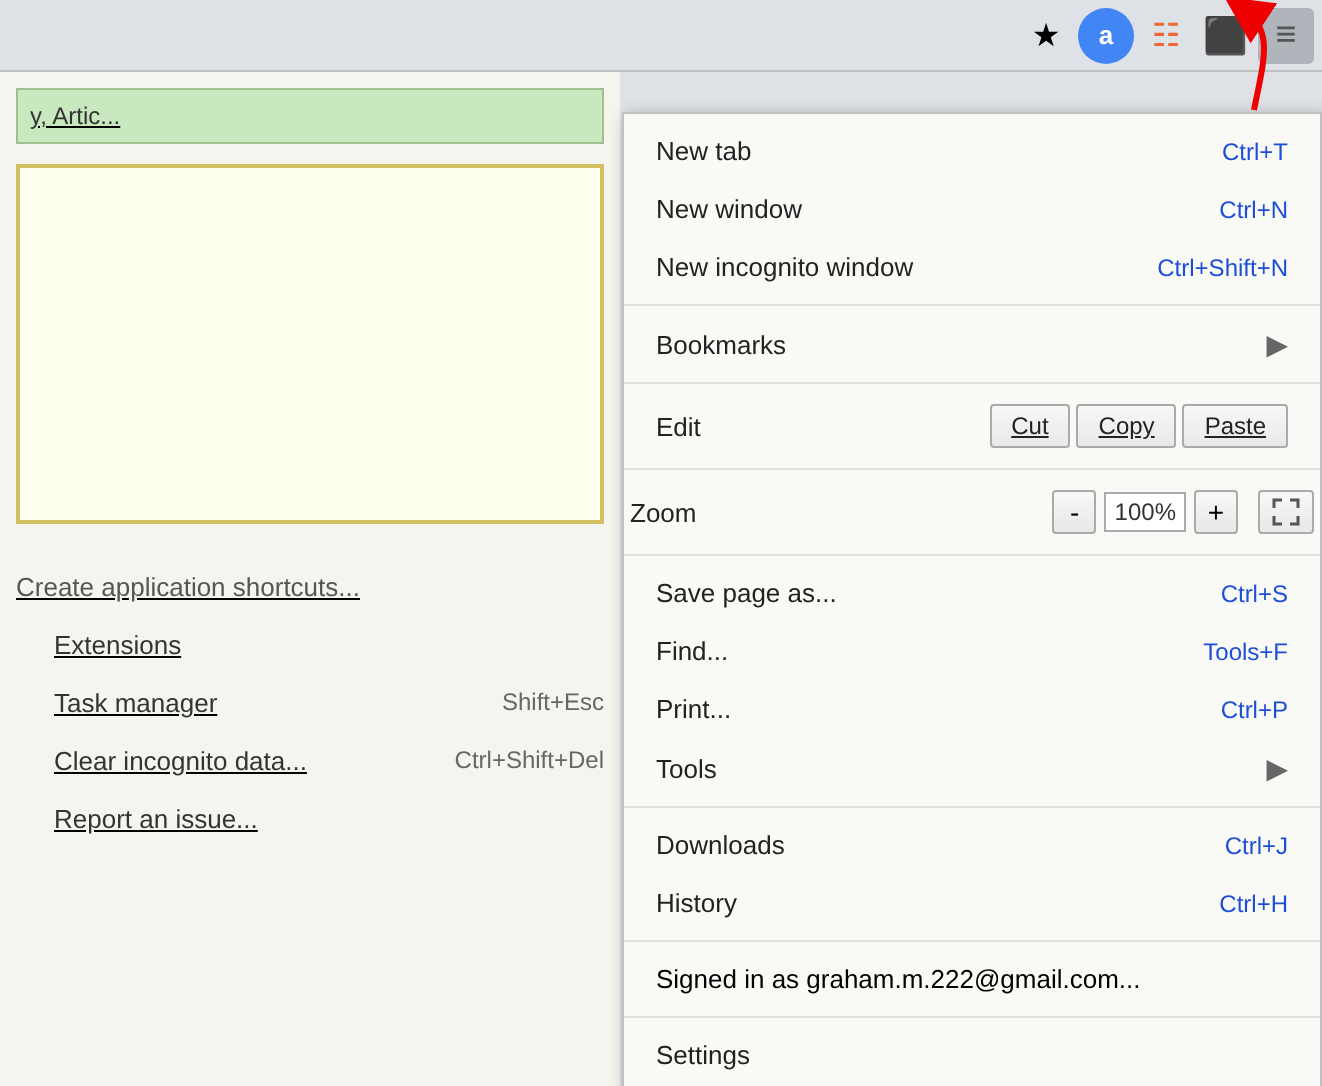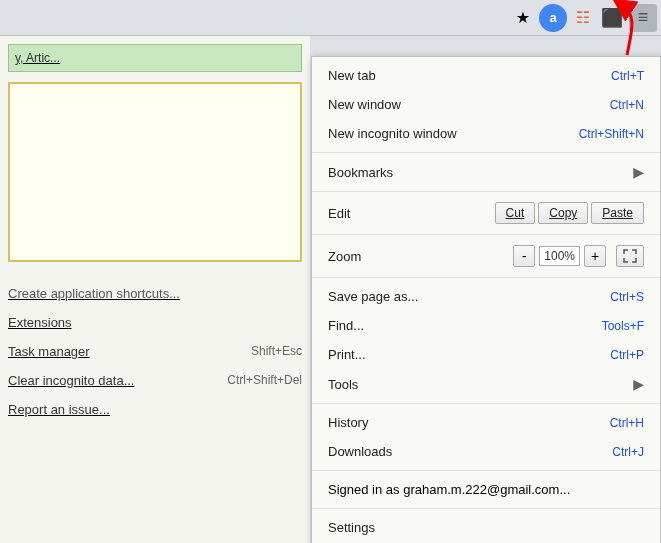--- a/index.html
+++ b/index.html
@@ -90,20 +90,21 @@
       font-size: 13px;
       cursor: pointer;
     }
 
     .menu-link {
       display: block;
       margin-top: 14px;
       color: #333;
       font-size: 13px;
       cursor: pointer;
+      margin-left: 19px;
     }
 
     .menu-link .shortcut {
       float: right;
       color: #666;
       font-size: 12px;
     }
 
     
     .dropdown-menu {
@@ -180,21 +181,21 @@
       font-size: 12px;
       color: #222;
       border-radius: 2px;
       text-decoration: underline;
     }
 
     
     .zoom-row {
       display: flex;
       align-items: center;
-      padding: 6px 16px;
+      padding: 6px 3px;
     }
 
     .zoom-label {
       flex: 1;
       font-size: 13px;
       color: #222;
     }
 
     .zoom-controls {
       display: flex;
@@ -359,26 +360,26 @@
         <span class="shortcut-key">Ctrl+P</span>
       </div>
       <div class="menu-item">
         <span class="label">Tools</span>
         <span class="arrow">▶</span>
       </div>
     </div>
 
     <div class="menu-section">
       <div class="menu-item">
+        <span class="label">Downloads</span>
+        <span class="shortcut-key">Ctrl+J</span>
+      </div>
+      <div class="menu-item">
         <span class="label">History</span>
         <span class="shortcut-key">Ctrl+H</span>
-      </div>
-      <div class="menu-item">
-        <span class="label">Downloads</span>
-        <span class="shortcut-key">Ctrl+J</span>
       </div>
     </div>
 
     <div class="menu-section">
       <div class="signed-in">Signed in as graham.m.222@gmail.com...</div>
     </div>
 
     <div class="menu-section">
       <div class="menu-item">
         <span class="label">Settings</span>

